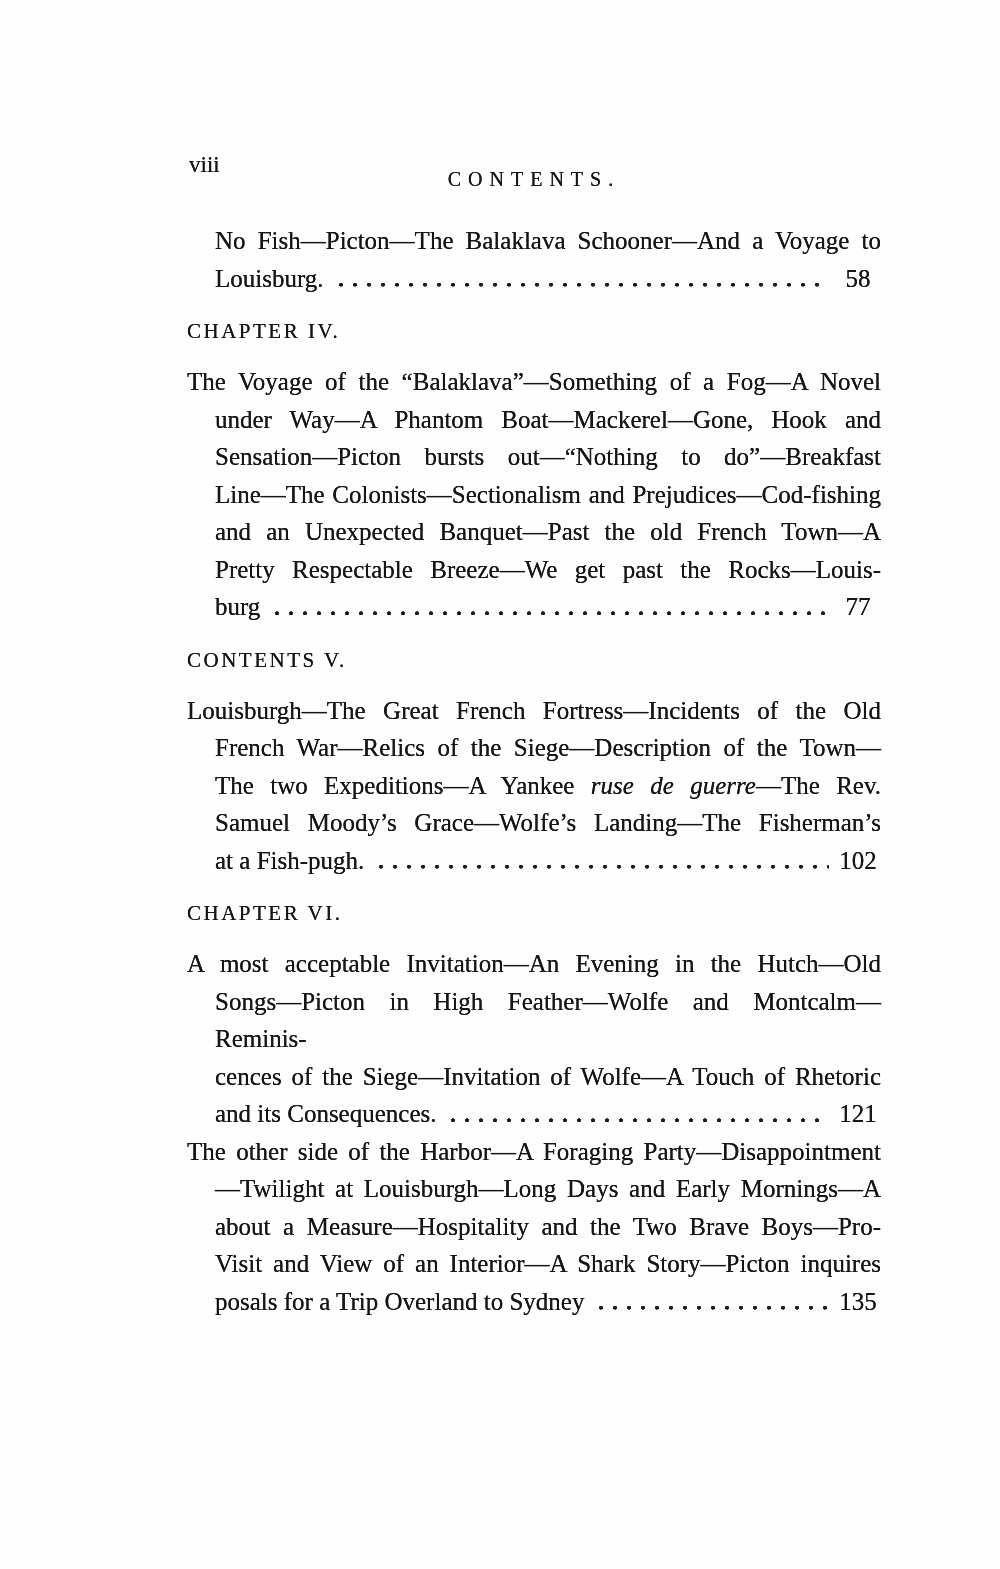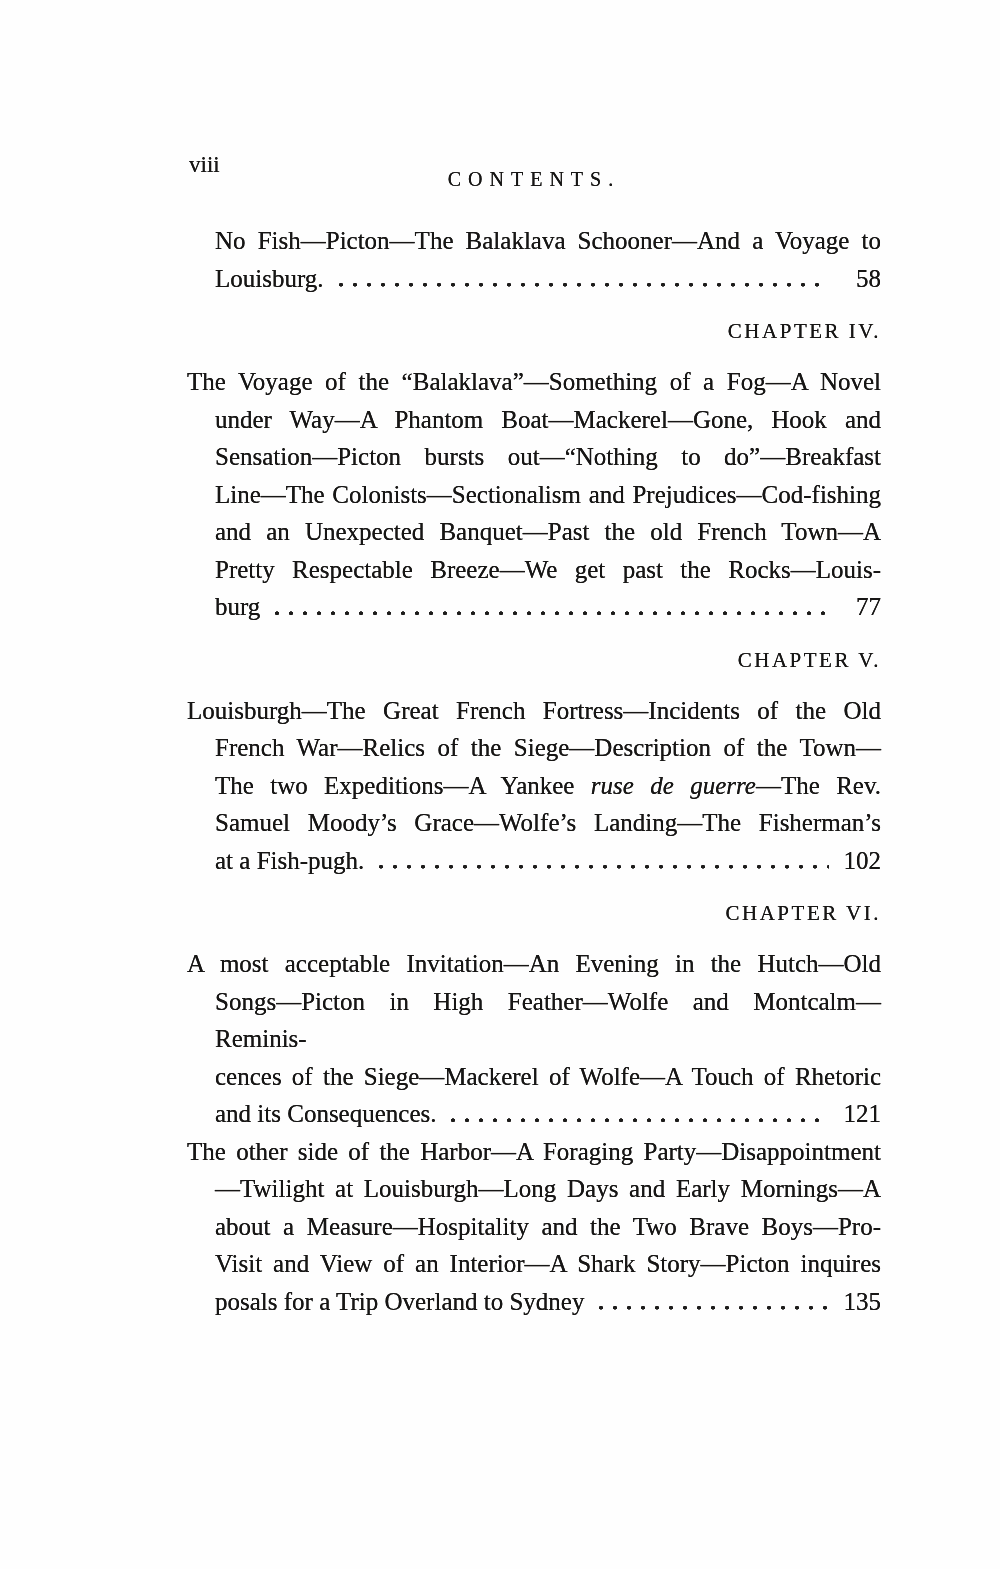--- a/index.html
+++ b/index.html
@@ -16,41 +16,41 @@
   .content {
     position:absolute; left:187px; top:150px; width:694px;
   }
   .pagehead { position:relative; height:30px; margin-bottom:42px; }
   .folio { position:absolute; left:2px; top:1px; font-size:23px; line-height:28px; }
   .running-head {
     position:absolute; left:0; right:0; top:16px;
     text-align:center; font-size:20px; letter-spacing:7px; line-height:26px;
   }
   .chapter-heading {
-    text-align:right;
+    text-align:left;
     font-size:21px; letter-spacing:2.5px; line-height:36px;
     margin:16px 0 14px 0;
     white-space:nowrap;
   }
   .entry { margin:0; }
   .line {
     font-size:25px; line-height:37.5px;
     text-align:justify; text-align-last:justify;
   }
   .line.cont { padding-left:28px; }
   .line.last { display:flex; align-items:stretch; text-align-last:auto; }
   .lt { white-space:pre; flex:0 0 auto; }
   .leader {
     flex:1 1 auto;
     margin:0 6px 0 10px;
     background-image:radial-gradient(circle at 7px 25px, #1d1c1b 1.8px, rgba(0,0,0,0) 2.2px);
     background-size:14px 37.5px;
     background-repeat:repeat-x;
   }
-  .pg { flex:0 0 auto; min-width:46px; text-align:right; }
+  .pg { flex:0 0 auto; min-width:46px; text-align:center; }
   i { }
 </style>
 </head>
 <body>
 
 <div class="page">
   <div class="content">
     <div class="pagehead">
       <span class="folio">viii</span>
       <span class="running-head">CONTENTS.</span>
@@ -71,37 +71,37 @@
           <div class="line cont">Sensation—Picton bursts out—“Nothing to do”—Breakfast</div>
           <div class="line cont">Line—The Colonists—Sectionalism and Prejudices—Cod-fishing</div>
           <div class="line cont">and an Unexpected Banquet—Past the old French Town—A</div>
           <div class="line cont">Pretty Respectable Breeze—We get past the Rocks—Louis-</div>
           <div class="line last cont">
             <span class="lt">burg</span>
             <span class="leader"></span>
             <span class="pg">77</span>
           </div>
         </div>
-        <div class="chapter-heading">CHAPTER V.</div>
+        <div class="chapter-heading">CONTENTS V.</div>
         <div class="entry">
           <div class="line">Louisburgh—The Great French Fortress—Incidents of the Old</div>
           <div class="line cont">French War—Relics of the Siege—Description of the Town—</div>
           <div class="line cont">The two Expeditions—A Yankee <i>ruse de guerre</i>—The Rev.</div>
           <div class="line cont">Samuel Moody’s Grace—Wolfe’s Landing—The Fisherman’s</div>
           <div class="line last cont">
             <span class="lt">at a Fish-pugh.</span>
             <span class="leader"></span>
             <span class="pg">102</span>
           </div>
         </div>
         <div class="chapter-heading">CHAPTER VI.</div>
         <div class="entry">
           <div class="line">A most acceptable Invitation—An Evening in the Hutch—Old</div>
           <div class="line cont">Songs—Picton in High Feather—Wolfe and Montcalm—Reminis-</div>
-          <div class="line cont">cences of the Siege—Mackerel of Wolfe—A Touch of Rhetoric</div>
+          <div class="line cont">cences of the Siege—Invitation of Wolfe—A Touch of Rhetoric</div>
           <div class="line last cont">
             <span class="lt">and its Consequences.</span>
             <span class="leader"></span>
             <span class="pg">121</span>
           </div>
         </div>
         <div class="entry">
           <div class="line">The other side of the Harbor—A Foraging Party—Disappointment</div>
           <div class="line cont">—Twilight at Louisburgh—Long Days and Early Mornings—A</div>
           <div class="line cont">about a Measure—Hospitality and the Two Brave Boys—Pro-</div>

